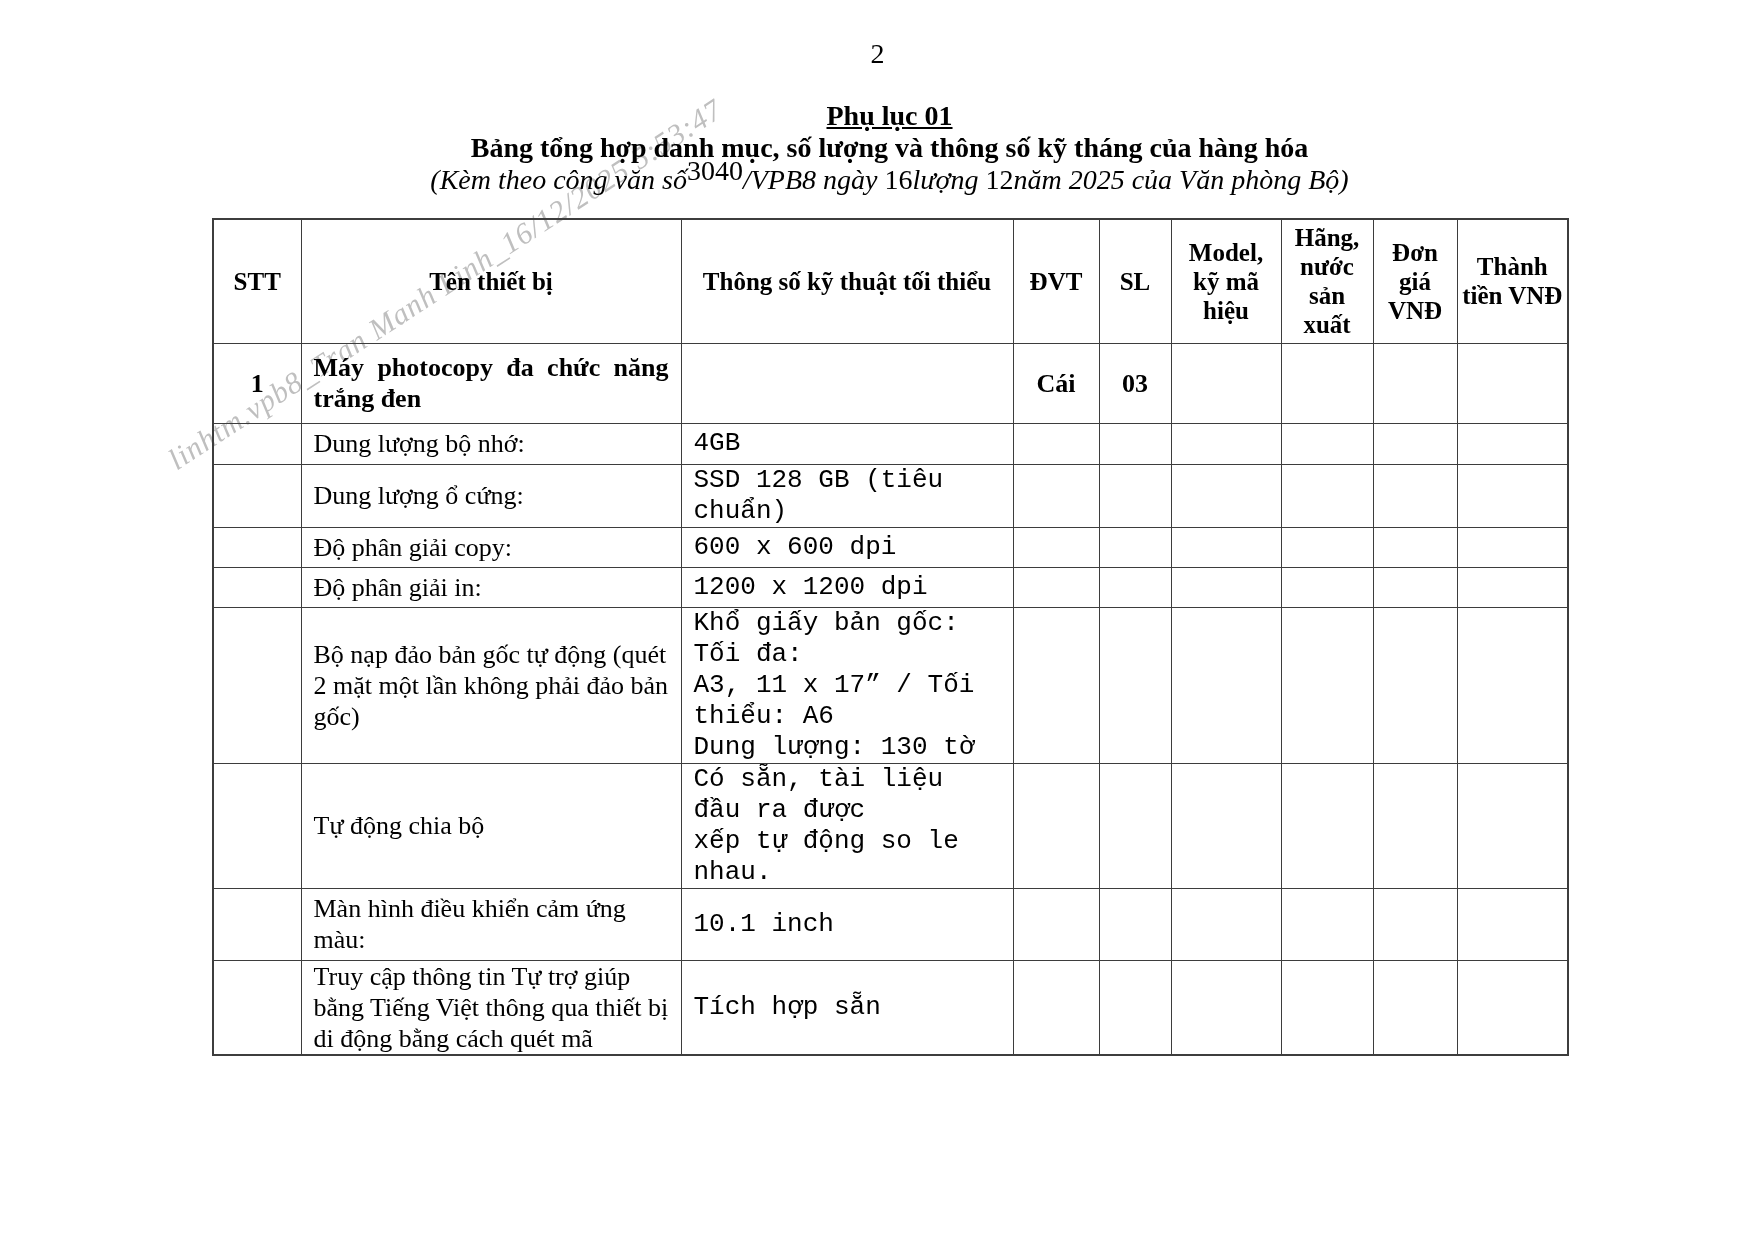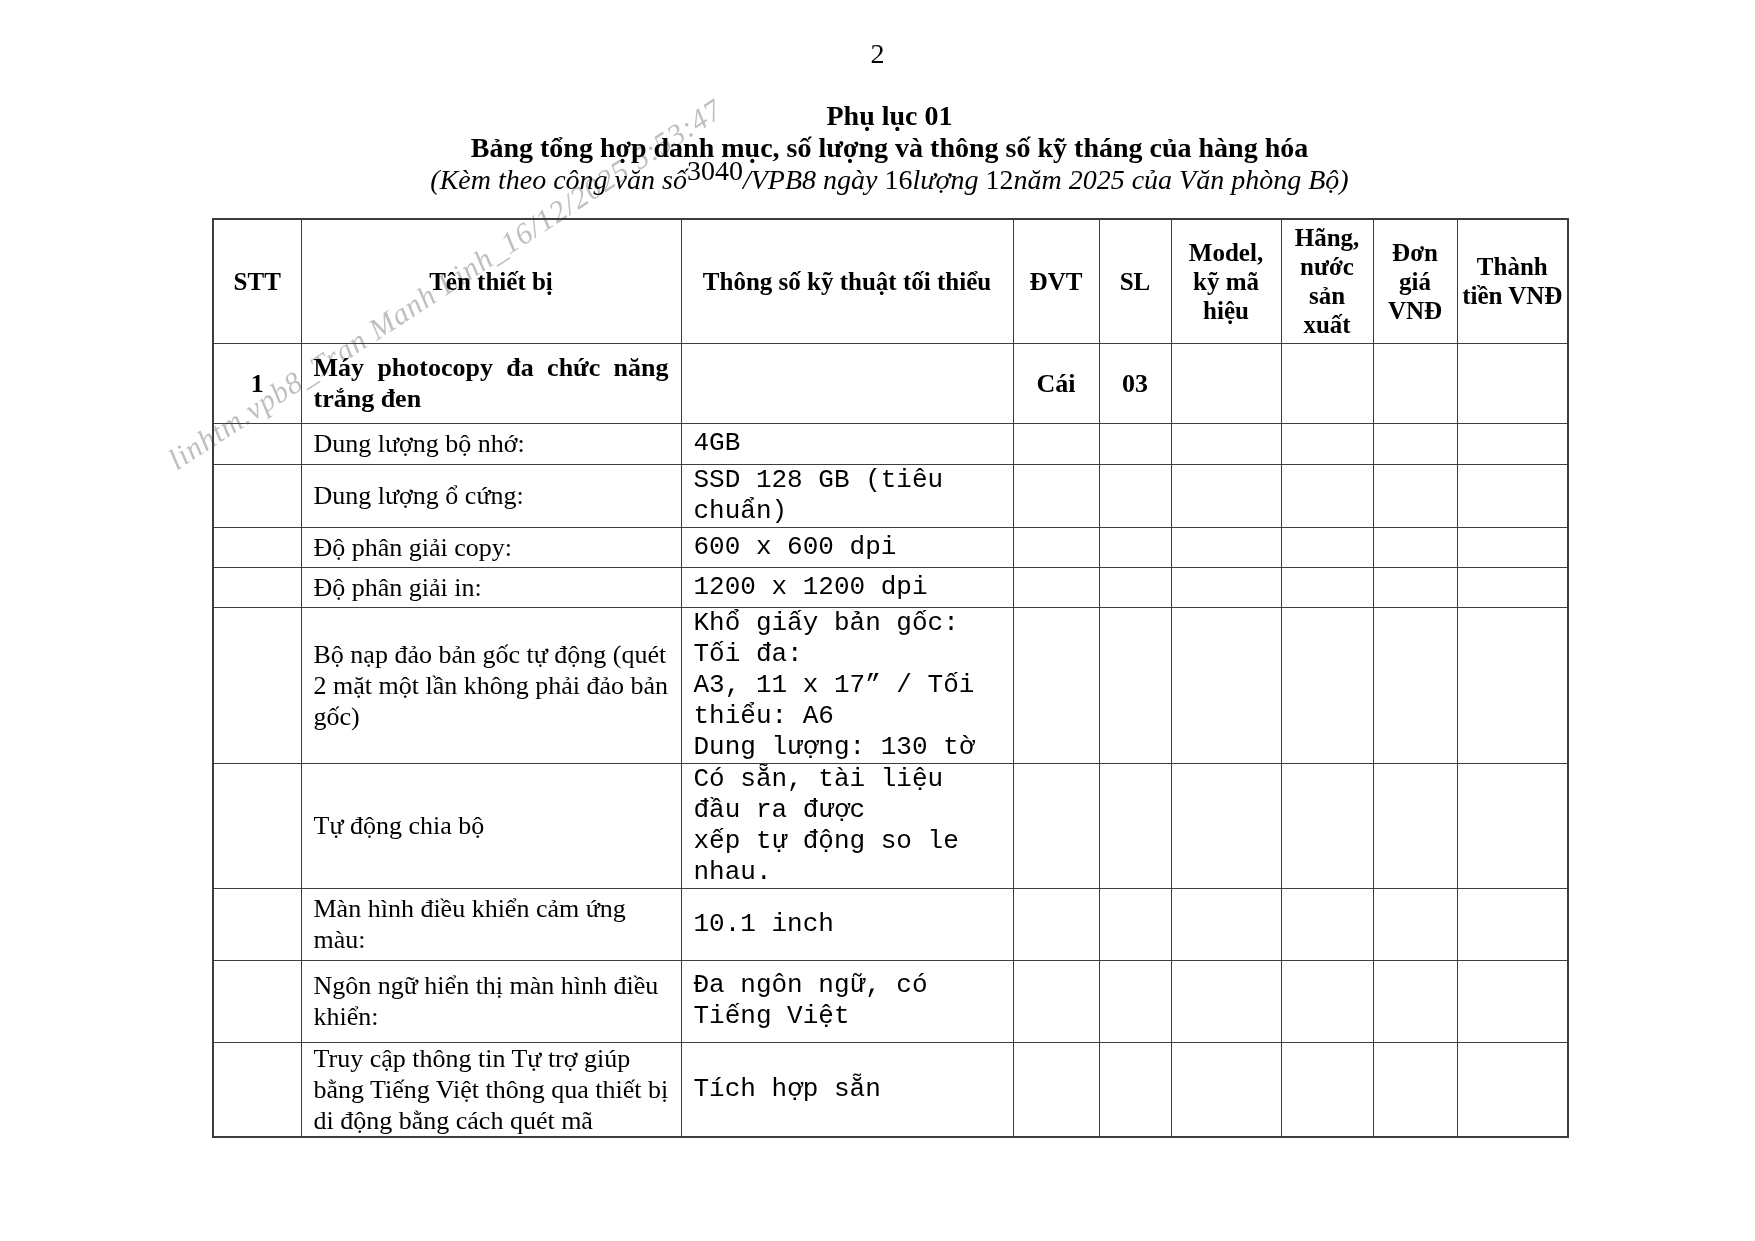--- a/index.html
+++ b/index.html
@@ -26,21 +26,21 @@
   }
   
   .page-number{
     position:absolute;top:38px;left:0;width:1755px;
     text-align:center;font-size:28px;z-index:2;
   }
   .titles{
     position:absolute;top:100px;left:212px;width:1355px;
     text-align:center;line-height:32px;z-index:2;
   }
-  .title-appendix{font-size:28px;font-weight:bold;}
+  .title-appendix{font-size:28px;font-weight:bold;text-decoration:underline;}
   .title-main{font-size:28px;font-weight:bold;}
   .title-sub{font-size:28px;font-style:italic;}
   .title-sub .num{font-style:normal;margin-top:16px;}
   .title-sub .sup{font-style:normal;position:relative;top:-9px;}
   
   table.spec{
     position:absolute;left:212px;top:218px;
     width:1355px;
     border-collapse:collapse;
     table-layout:fixed;
@@ -196,31 +196,20 @@
       <td class="name-col">Màn hình điều khiển cảm ứng màu:</td>
       <td class="spec-col">10.1 inch</td>
       <td class="c"></td>
       <td class="c"></td>
       <td class="c"></td>
       <td class="c"></td>
       <td class="c"></td>
       <td class="c"></td>
     </tr>
 
-    <tr style="height:82px">
-      <td class="c"></td>
-      <td class="name-col">Ngôn ngữ hiển thị màn hình điều khiển:</td>
-      <td class="spec-col">Đa ngôn ngữ, có Tiếng Việt</td>
-      <td class="c"></td>
-      <td class="c"></td>
-      <td class="c"></td>
-      <td class="c"></td>
-      <td class="c"></td>
-      <td class="c"></td>
-    </tr>
 
     <tr style="height:94px">
       <td class="c"></td>
       <td class="name-col">Truy cập thông tin Tự trợ giúp bằng Tiếng Việt thông qua thiết bị di động bằng cách quét mã</td>
       <td class="spec-col">Tích hợp sẵn</td>
       <td class="c"></td>
       <td class="c"></td>
       <td class="c"></td>
       <td class="c"></td>
       <td class="c"></td>

